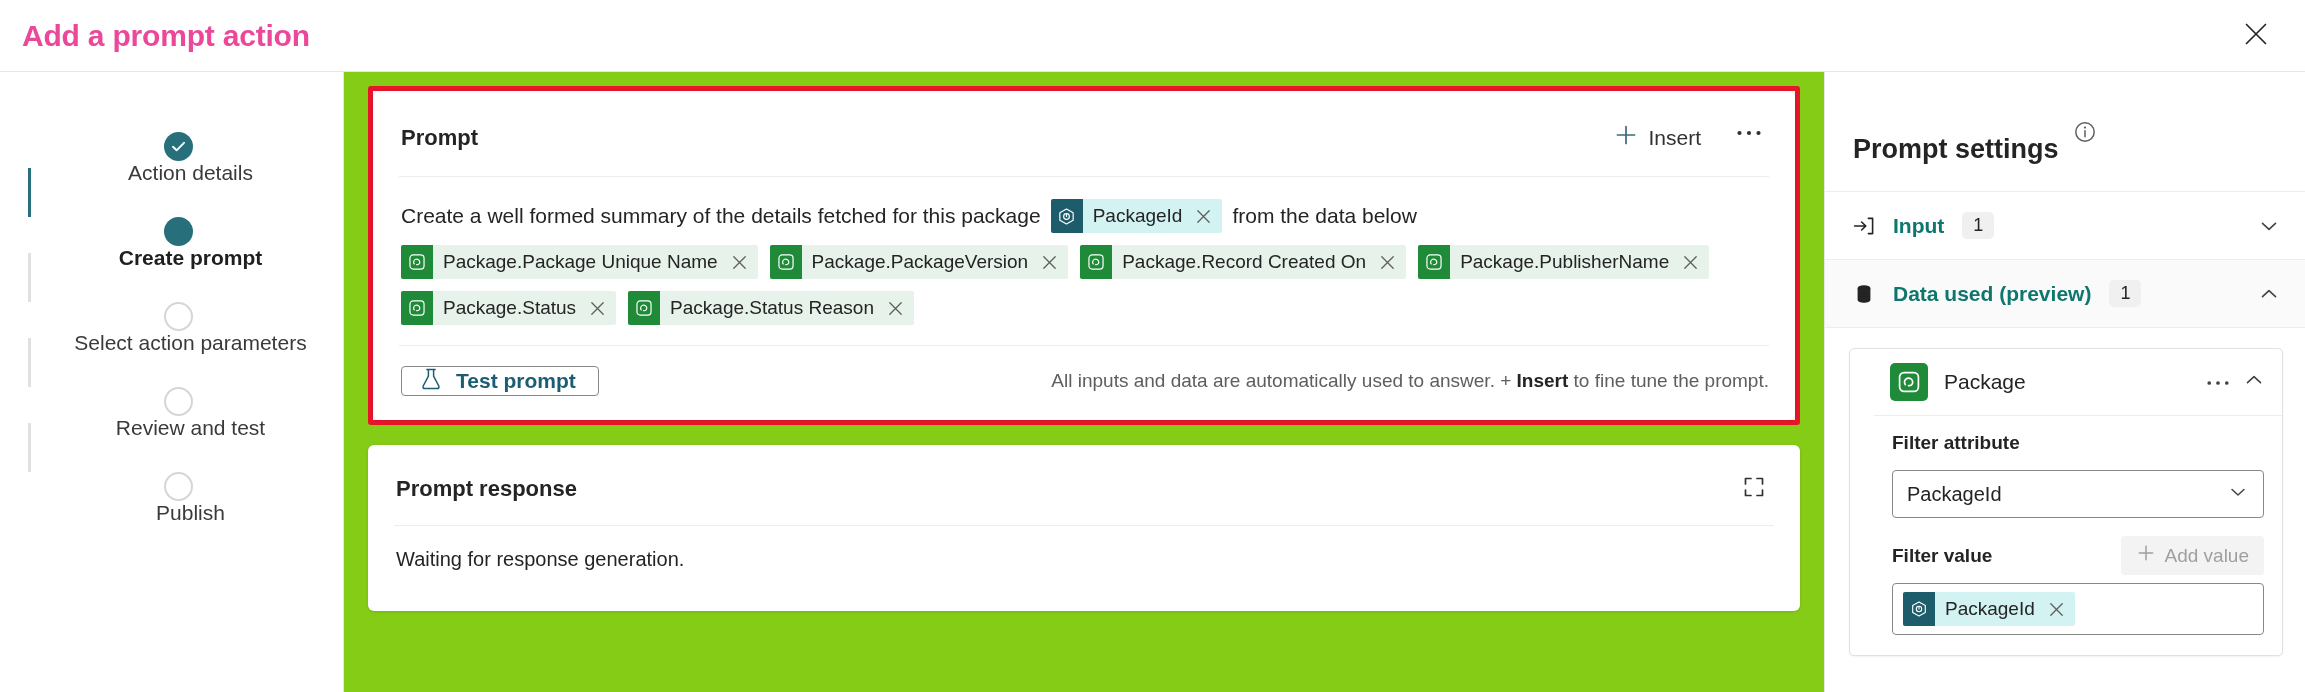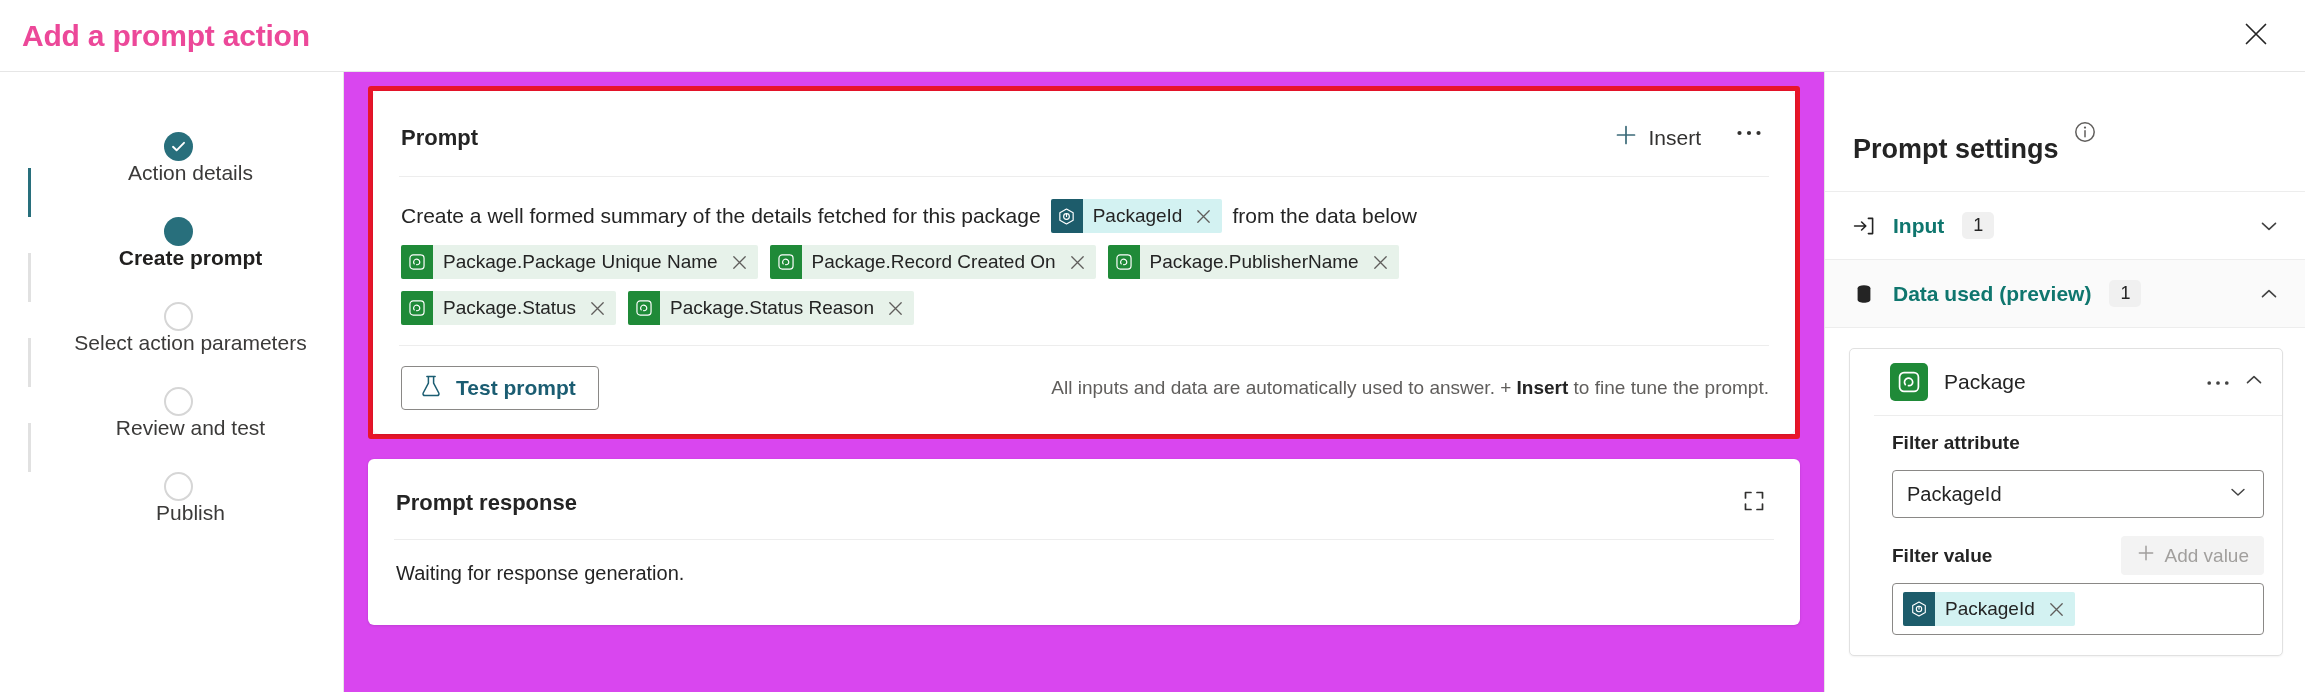--- a/index.html
+++ b/index.html
@@ -49,21 +49,21 @@
   .step-label { margin-left: 24px; font-size: 21px; color: #3b3a39; white-space: nowrap; }
   .step-label.bold { font-weight: 700; color: #201f1e; }
   .connector {
     position: absolute; left: 28px; width: 3px; z-index: 1;
   }
   .connector.dark { background: #286f7c; }
   .connector.light { background: #e1e1e1; }
 
   
   .center {
-    flex: 1 1 auto; min-width: 0; background: #d946ef;
+    flex: 1 1 auto; min-width: 0; background: #84cc16;
     border-left: 1px solid #e6e6e6; border-right: 1px solid #e6e6e6;
     padding: 14px 24px 0 24px; overflow: hidden;
   }
   .hl-wrap {
     border: 5px solid #e8152a; border-radius: 3px;
     padding: 0; background: #ffffff;
   }
   .card {
     background: #ffffff; border-radius: 6px;
     box-shadow: 0 1px 3px rgba(0,0,0,0.10), 0 0 2px rgba(0,0,0,0.06);
@@ -114,21 +114,21 @@
   .chips-row { display: flex; flex-wrap: wrap; gap: 10px 12px; margin-top: 12px; }
 
   .prompt-foot {
     display: flex; align-items: center; justify-content: space-between;
     padding: 20px 26px 24px 28px;
   }
   .test-btn {
     display: flex; align-items: center; gap: 14px;
     border: 1px solid #8a8886; border-radius: 4px; background: #ffffff;
     padding: 10px 22px 10px 18px; font-size: 21px; font-weight: 600;
-    color: #1b5d72; cursor: pointer; height: 44px;
+    color: #1b5d72; cursor: pointer; height: 30px;
   }
   .foot-note { font-size: 19px; color: #605e5c; }
   .foot-note b { color: #242424; font-weight: 700; }
 
   .resp-card { margin-top: 20px; }
   .resp-head {
     display: flex; align-items: center; justify-content: space-between;
     padding: 26px 26px 18px 28px;
   }
   .expand-btn {
@@ -316,20 +316,34 @@
                   </svg>
                 </span>
                 <span class="chip-text">Package.Package Unique Name</span>
                 <span class="chip-x">
                   <svg width="15" height="15" viewBox="0 0 15 15" fill="none" xmlns="http://www.w3.org/2000/svg">
                     <path d="M1.8 1.8 L13.2 13.2 M13.2 1.8 L1.8 13.2" stroke="#605e5c" stroke-width="1.3" stroke-linecap="round"></path>
                   </svg>
                 </span>
               </span>
 
+              <span class="chip green">
+                <span class="chip-ico">
+                  <svg width="18" height="18" viewBox="0 0 24 24" fill="none" xmlns="http://www.w3.org/2000/svg">
+                    <rect x="2.6" y="2.6" width="18.8" height="18.8" rx="4.4" stroke="#ffffff" stroke-width="1.6"></rect>
+                    <path d="M8.3 14.6 C6.6 12.6 7.6 9.3 10.2 8.4 C12.9 7.5 15.6 9.4 15.7 12 C15.8 14.3 13.7 16.1 11.5 15.6" stroke="#ffffff" stroke-width="1.6" stroke-linecap="round"></path>
+                  </svg>
+                </span>
+                <span class="chip-text">Package.PackageVersion</span>
+                <span class="chip-x">
+                  <svg width="15" height="15" viewBox="0 0 15 15" fill="none" xmlns="http://www.w3.org/2000/svg">
+                    <path d="M1.8 1.8 L13.2 13.2 M13.2 1.8 L1.8 13.2" stroke="#605e5c" stroke-width="1.3" stroke-linecap="round"></path>
+                  </svg>
+                </span>
+              </span>
 
               <span class="chip green">
                 <span class="chip-ico">
                   <svg width="18" height="18" viewBox="0 0 24 24" fill="none" xmlns="http://www.w3.org/2000/svg">
                     <rect x="2.6" y="2.6" width="18.8" height="18.8" rx="4.4" stroke="#ffffff" stroke-width="1.6"></rect>
                     <path d="M8.3 14.6 C6.6 12.6 7.6 9.3 10.2 8.4 C12.9 7.5 15.6 9.4 15.7 12 C15.8 14.3 13.7 16.1 11.5 15.6" stroke="#ffffff" stroke-width="1.6" stroke-linecap="round"></path>
                   </svg>
                 </span>
                 <span class="chip-text">Package.Record Created On</span>
                 <span class="chip-x">

